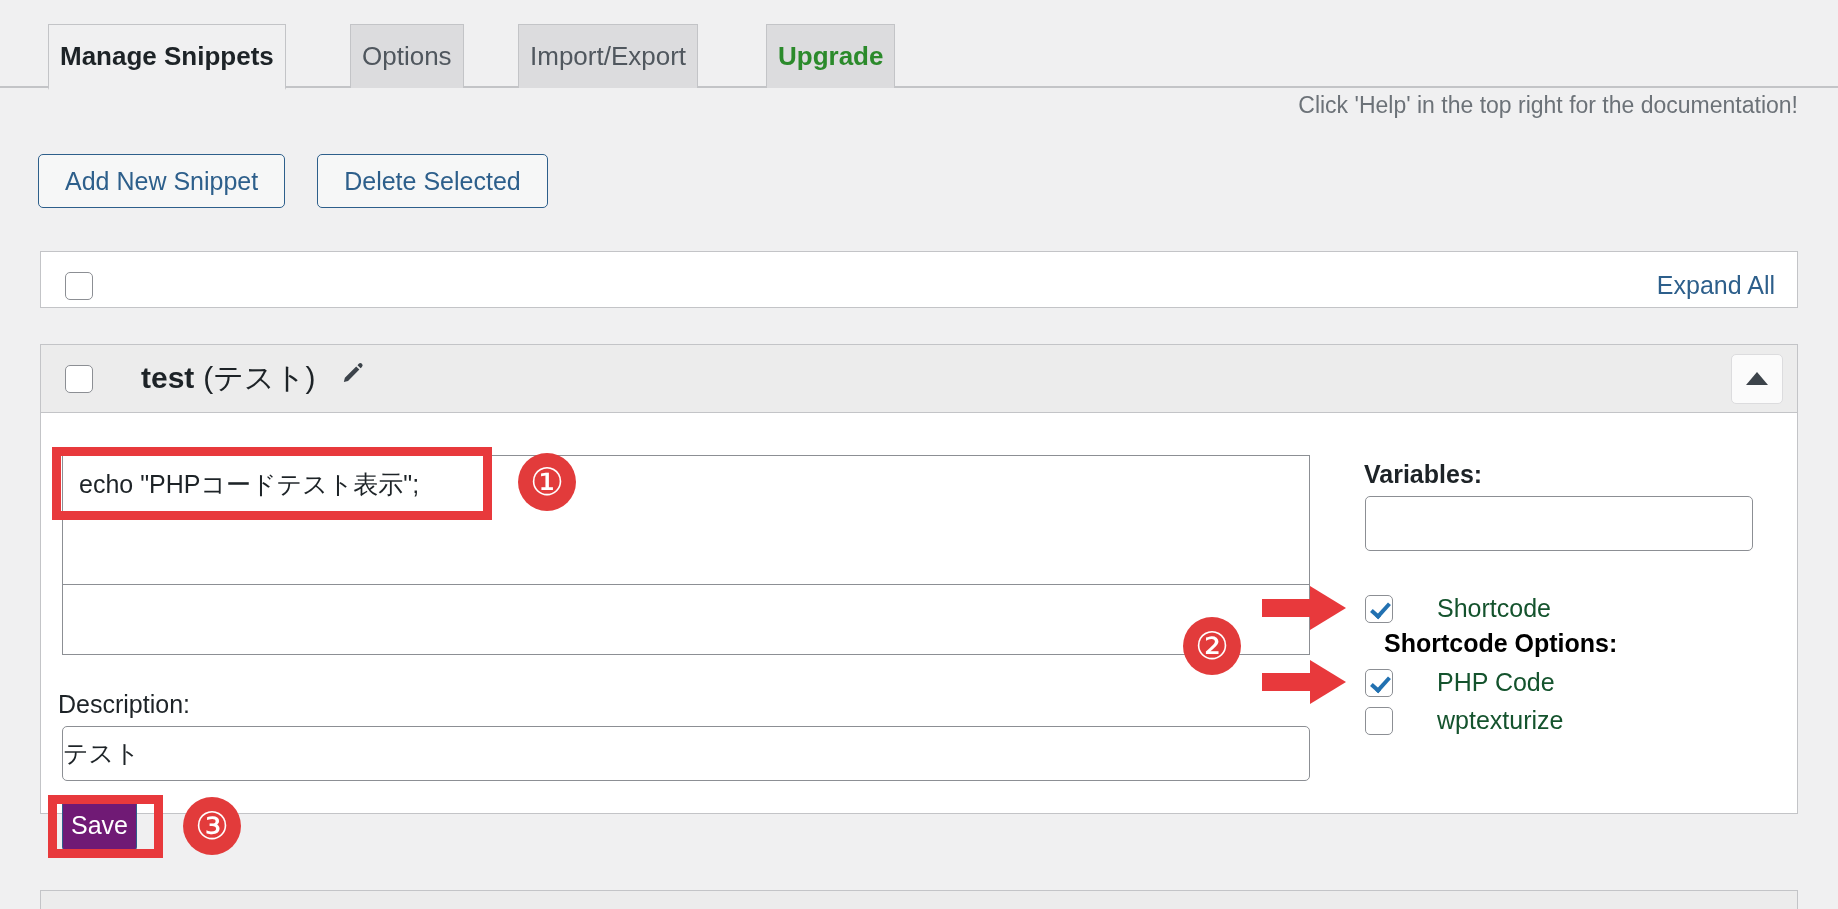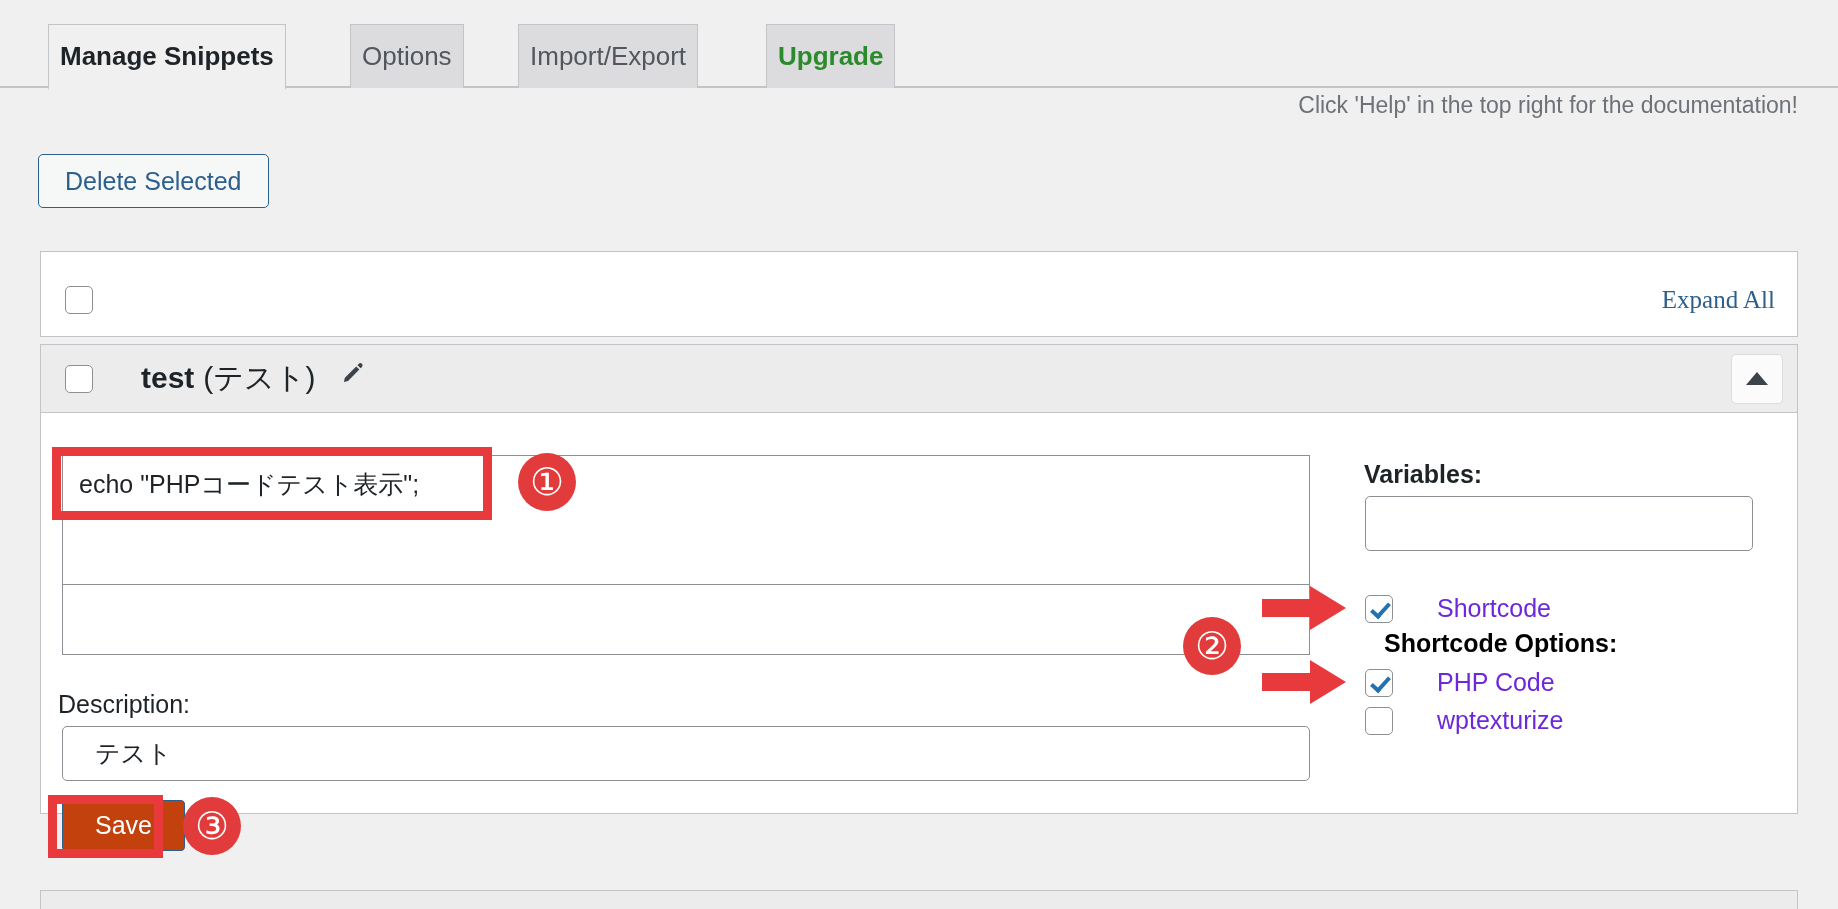--- a/index.html
+++ b/index.html
@@ -84,29 +84,28 @@
     line-height: 1.2;
   }
   .dl-icon { display: inline-flex; }
 
   
   .bulk-bar {
     position: absolute;
     left: 40px;
     top: 251px;
     width: 1758px;
-    height: 86px;
+    height: 57px;
     background: #ffffff;
     border: 1px solid #c3c4c7;
     box-sizing: border-box;
     display: flex;
     align-items: center;
     justify-content: space-between;
     padding: 12px 22px 0 24px;
-    font-family: Liberation Serif, serif;
   }
   .expand-all {
     color: #2d5f8b;
     font-size: 25px;
     cursor: pointer;
   }
 
   
   .cb {
     width: 28px;
@@ -232,33 +231,33 @@
     left: 62px;
     top: 726px;
     width: 1248px;
     height: 55px;
     border: 1px solid #8c8f94;
     border-radius: 5px;
     box-sizing: border-box;
     background: #fff;
     font-size: 25px;
     color: #1d2327;
-    padding: 0 32px;
+    padding: 0 0;
     font-family: "Liberation Sans", sans-serif;
   }
   .save-btn {
     position: absolute;
     left: 62px;
     top: 800px;
-    background: #c2410c;
+    background: #701a75;
     color: #fff;
     border: 1px solid #2d5f8b;
     border-radius: 4px;
     font-size: 25px;
-    padding: 10px 32px;
+    padding: 10px 8px;
     cursor: pointer;
     font-family: "Liberation Sans", sans-serif;
   }
 
   
   .var-label {
     position: absolute;
     left: 1364px;
     top: 460px;
     font-size: 25px;
@@ -280,21 +279,21 @@
     font-family: "Liberation Sans", sans-serif;
   }
   .opt-row {
     position: absolute;
     display: flex;
     align-items: center;
   }
   .opt-row .lbl {
     margin-left: 44px;
     font-size: 25px;
-    color: #6d28d9;
+    color: #14532d;
     white-space: nowrap;
   }
   .sc-row   { left: 1365px; top: 594px; }
   .php-row  { left: 1365px; top: 668px; }
   .wpt-row  { left: 1365px; top: 706px; }
   .sc-opts-label {
     position: absolute;
     left: 1364px;
     top: 629px;
     font-size: 25px;
@@ -382,20 +381,23 @@
       <span>Import/Export</span>
     </div>
     <div class="tab green" style="left:766px;">
       <span>Upgrade</span>
     </div>
   </div>
 
   <div class="help-note">Click 'Help' in the top right for the documentation!</div>
 
   <div class="action-row">
+    <button class="btn-secondary">
+      <span>Add New Snippet</span>
+    </button>
     <button class="btn-secondary">
       <span>Delete Selected</span>
     </button>
   </div>
 
   <div class="bulk-bar">
     <span class="cb"></span>
     <span class="expand-all">Expand All</span>
   </div>
 

